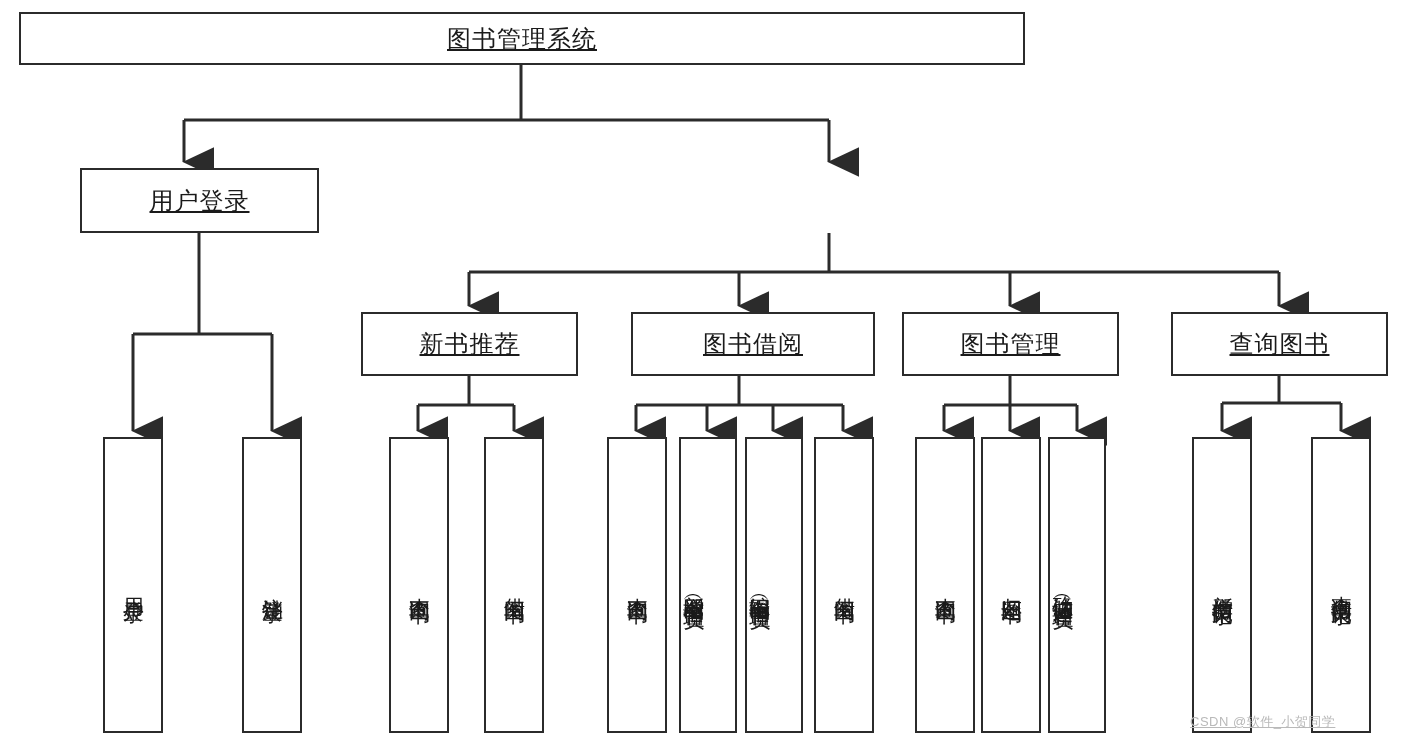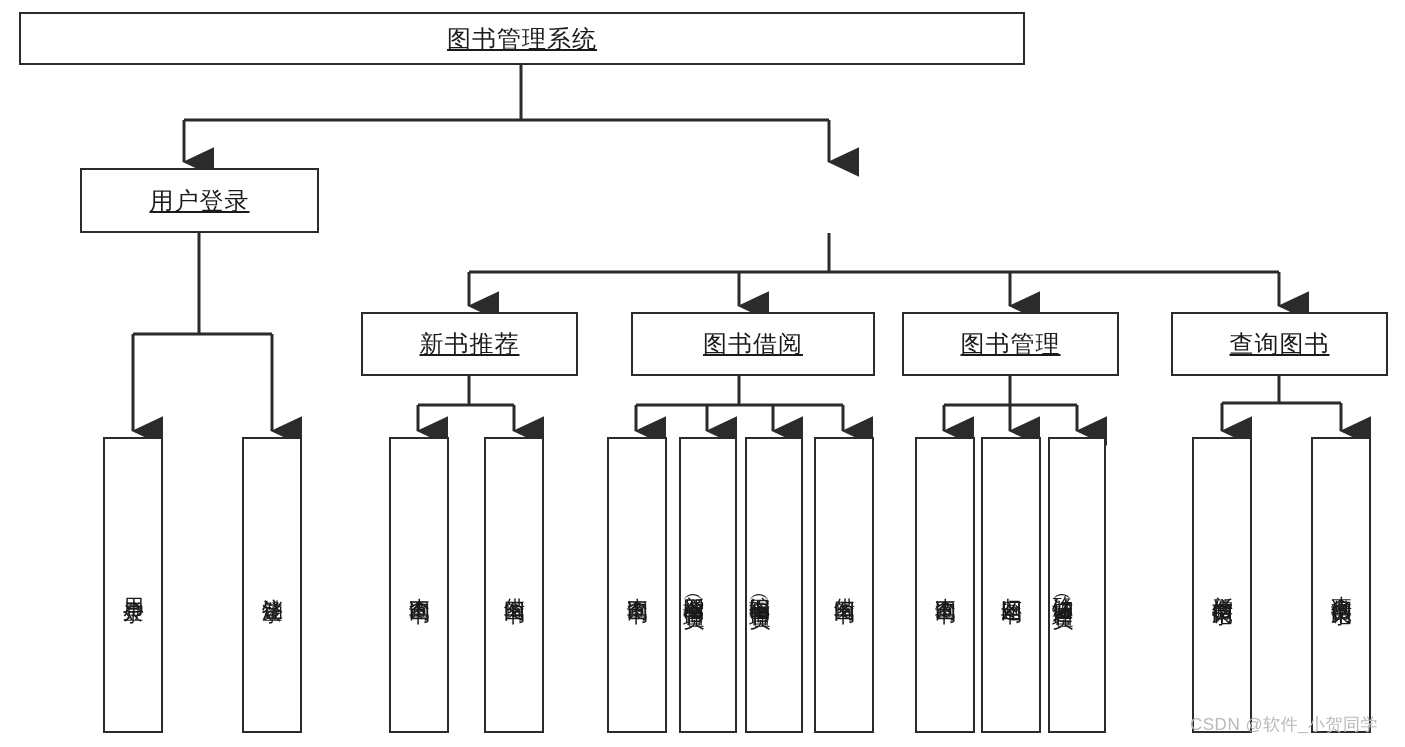--- a/index.html
+++ b/index.html
@@ -54,24 +54,25 @@
     white-space: nowrap;
   }
   .node.vert.centered {
     justify-content: center;
     padding-top: 0;
   }
   .watermark {
     position: absolute;
     left: 1190px;
     top: 713px;
-    font-size: 17px;
+    font-size: 13px;
     color: #b9b9b9;
     white-space: nowrap;
     letter-spacing: 0.5px;
+    text-decoration: underline;
   }
 </style>
 </head>
 <body>
 
 <div id="canvas">
 
   <svg class="edges" viewBox="0 0 1405 747" xmlns="http://www.w3.org/2000/svg">
     <defs>
       <marker id="arrow" viewBox="0 0 12 12" refX="6" refY="10" markerWidth="11" markerHeight="11" orient="auto-start-reverse">

